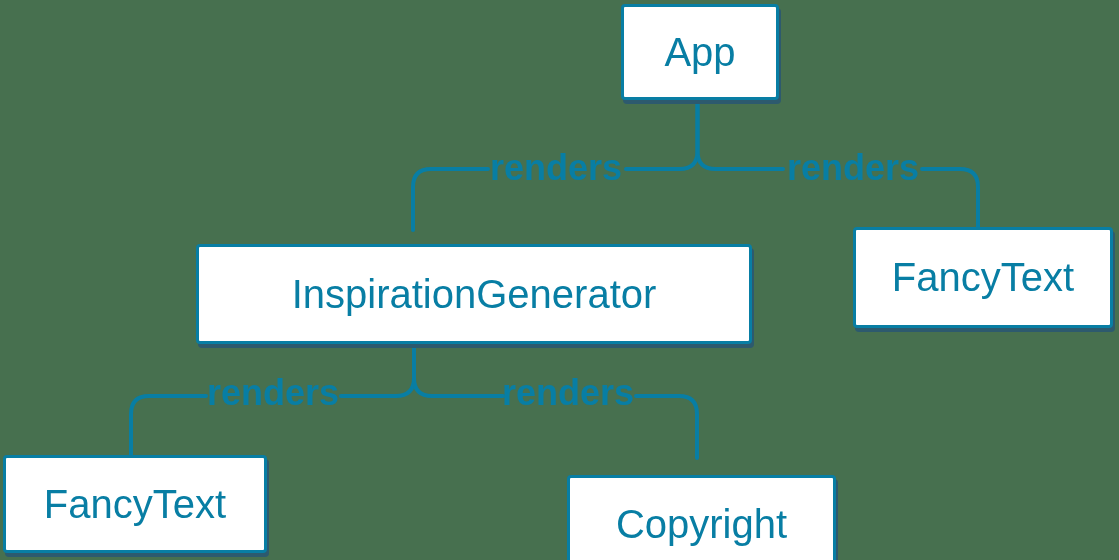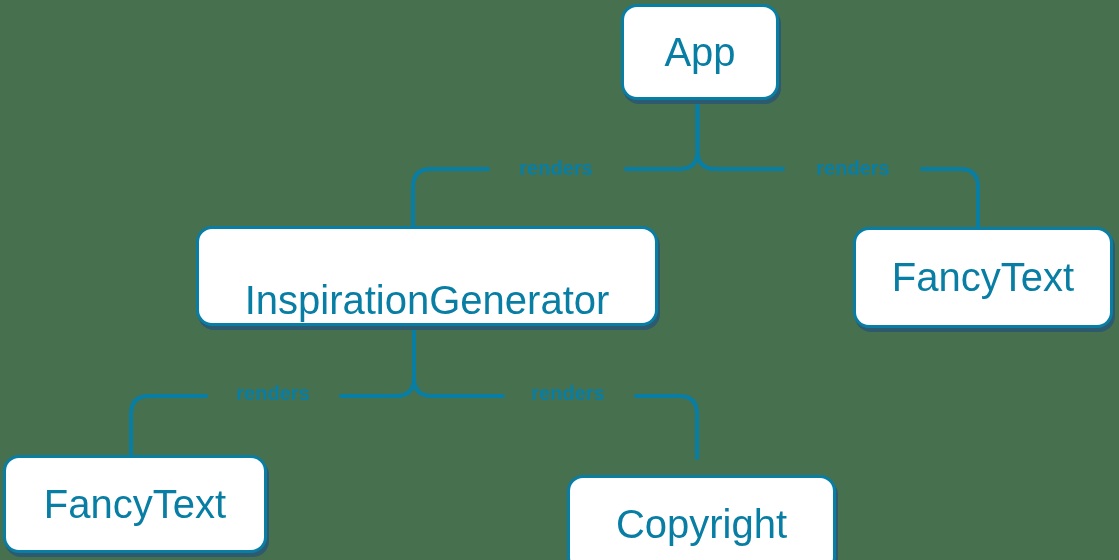--- a/index.html
+++ b/index.html
@@ -27,43 +27,43 @@
     fill: none;
     stroke: currentColor;
     stroke-width: 4;
     stroke-linecap: round;
   }
   .node {
     position: absolute;
     box-sizing: border-box;
     background: var(--box-fill, #FFFFFF);
     border: 3px solid var(--accent, #087EA4);
-    border-radius: 16px;
+    border-radius: 4px;
     box-shadow: 2px 4px 0 var(--shadow, #2D5A6E);
     display: flex;
     align-items: center;
     justify-content: center;
   }
   .node-label {
     color: var(--accent, #087EA4);
     font-size: 40px;
     font-weight: 500;
     white-space: nowrap;
   }
   .node-app        { left: 621px; top: 4px;   width: 158px; height: 96px; }
-  .node-inspiration{ left: 196px; top: 226px; width: 462px; height: 100px; align-items: flex-end; }
+  .node-inspiration{ left: 196px; top: 244px; width: 556px; height: 100px; }
   .node-fancy-top  { left: 853px; top: 227px; width: 260px; height: 101px; }
   .node-fancy-bottom{ left: 3px;  top: 455px; width: 264px; height: 98px; }
   .node-copyright  { left: 567px; top: 455px; width: 269px; height: 98px; margin-top: 20px; }
 
   .edge-label {
     position: absolute;
     transform: translate(-50%, -50%);
     color: var(--accent, #087EA4);
-    font-size: 20px;
+    font-size: 36px;
     font-weight: 700;
     white-space: nowrap;
   }
   .edge-label-1 { left: 556px; top: 168px; }
   .edge-label-2 { left: 853px; top: 168px; }
   .edge-label-3 { left: 273px; top: 393px; }
   .edge-label-4 { left: 568px; top: 393px; }
 </style>
 </head>
 <body style="background: rgb(71, 112, 79);">

